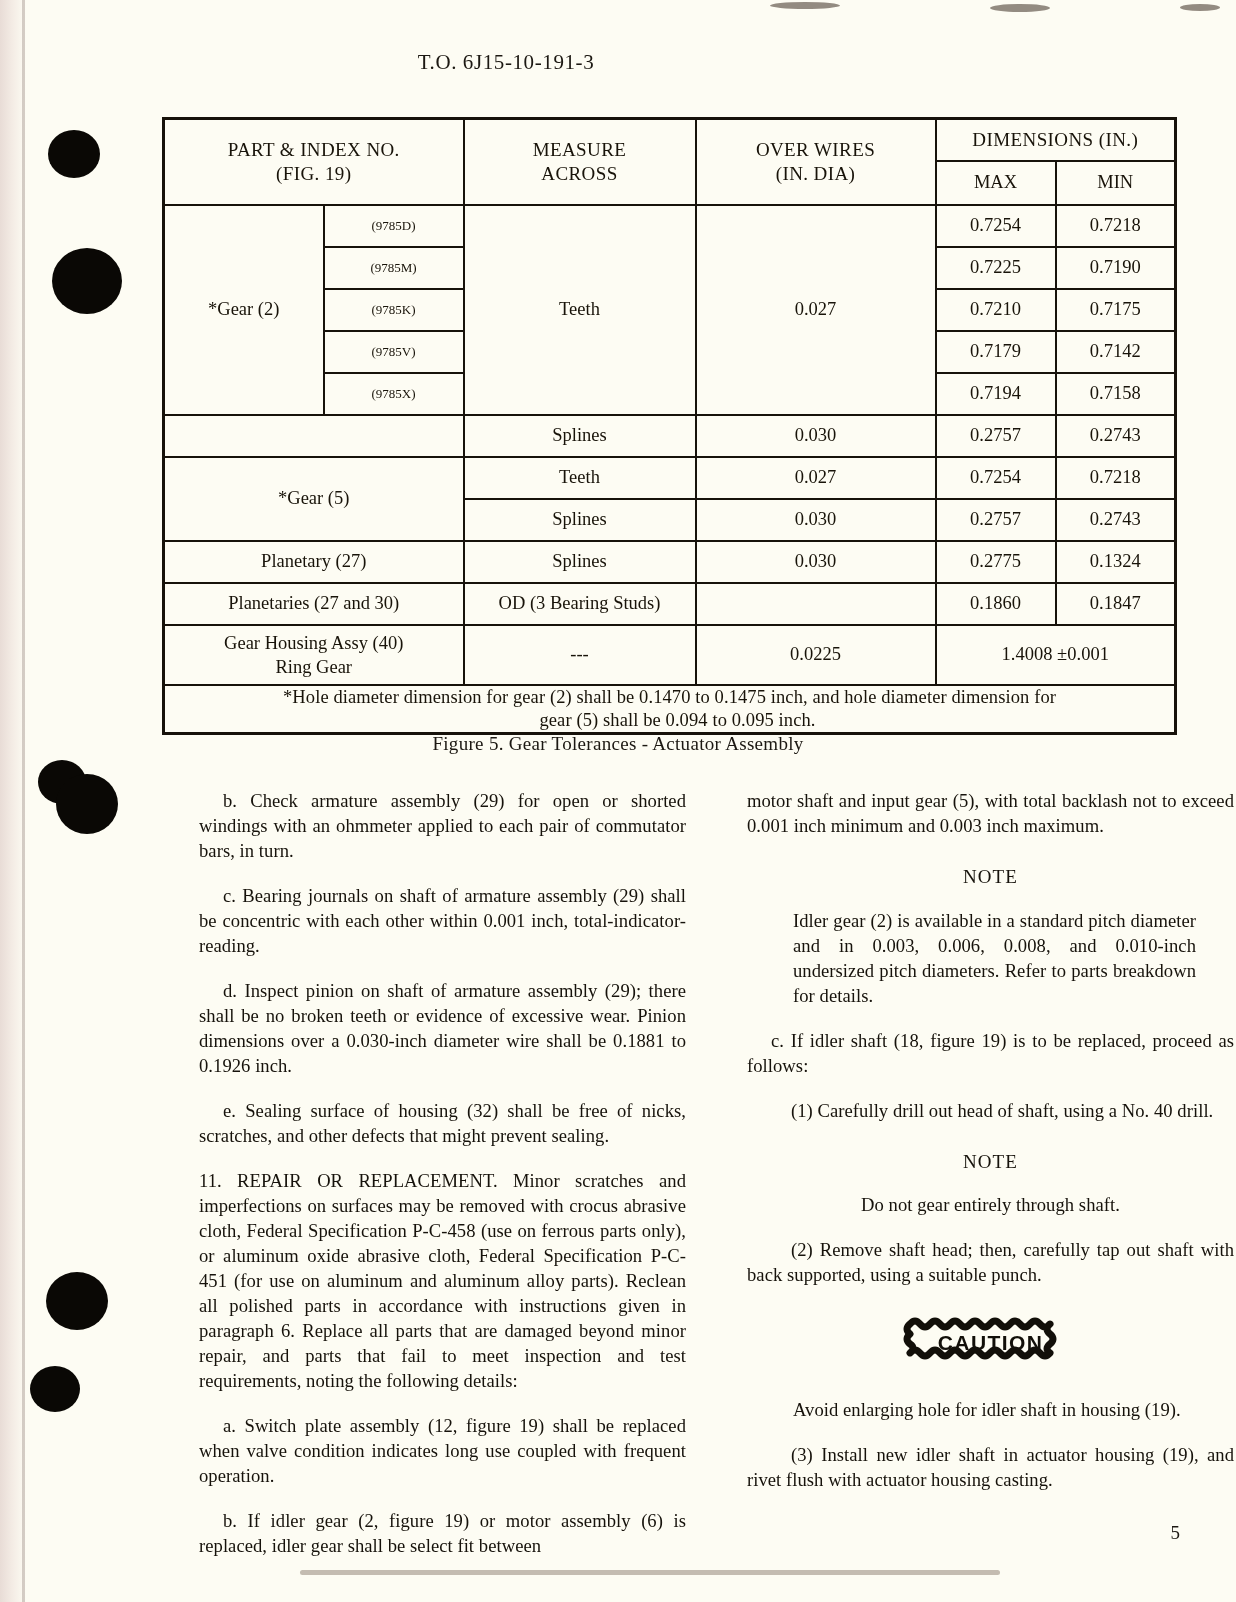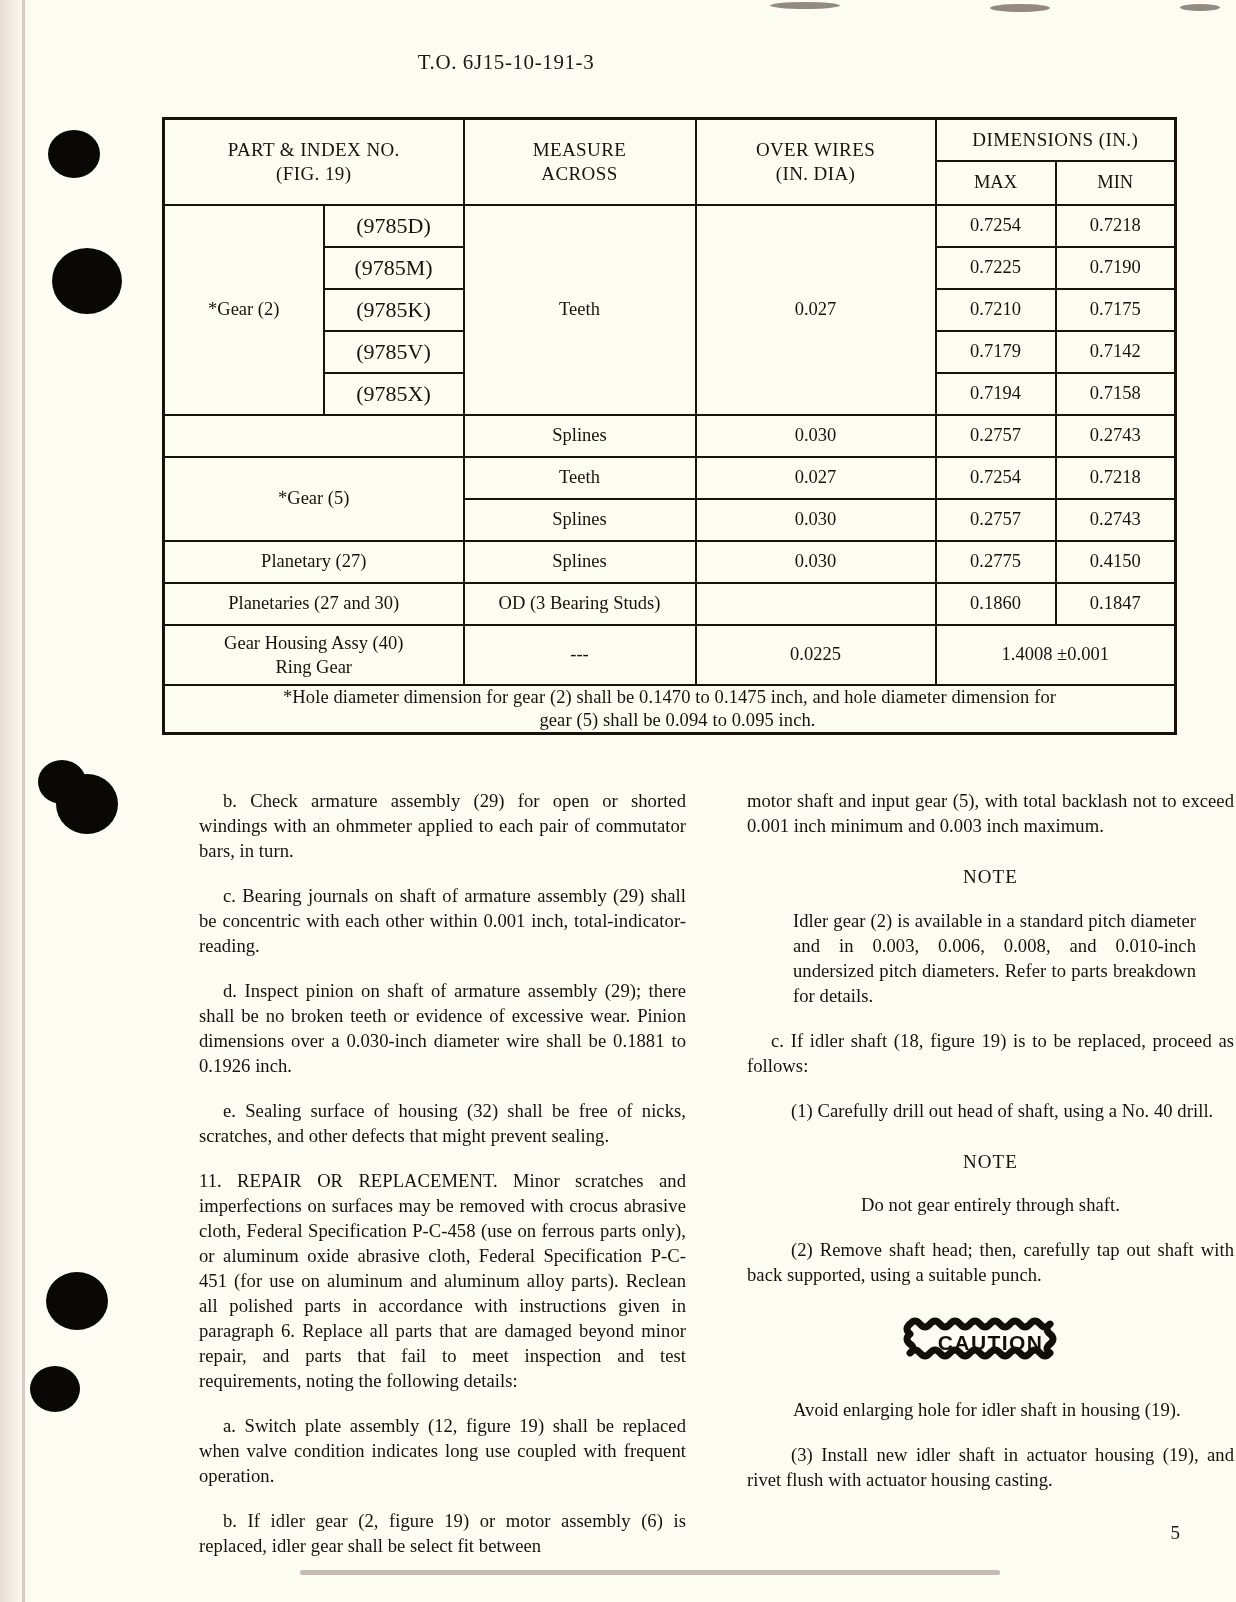--- a/index.html
+++ b/index.html
@@ -98,21 +98,21 @@
   th.hd {
     height: 84px;
     font-size: 19px;
     letter-spacing: .4px;
   }
   th.hd .l2 { display: block; }
 
   td.tall { height: 40px; }
   td.l    { text-align: left; padding-left: 22px; }
   td.c    { text-align: center; }
-  .idx    { font-size: 22px; }
+  .idx    { font-size: 13px; }
 
   .footnote-cell {
     text-align: left;
     padding: 12px 16px 14px 14px;
     font-size: 18.5px;
     line-height: 1.45;
     letter-spacing: .1px;
   }
   .footnote-cell .ind { display: block; padding-left: 16px; }
 
@@ -310,21 +310,21 @@
           <td class="c tall">0.030</td>
           <td class="c tall">0.2757</td>
           <td class="c tall">0.2743</td>
         </tr>
 
         <tr>
           <td class="l tall" colspan="2">Planetary (27)</td>
           <td class="l tall">Splines</td>
           <td class="c tall">0.030</td>
           <td class="c tall">0.2775</td>
-          <td class="c tall">0.4150</td>
+          <td class="c tall">0.1324</td>
         </tr>
 
         <tr>
           <td class="l tall" colspan="2">Planetaries (27 and 30)</td>
           <td class="l tall">OD (3 Bearing Studs)</td>
           <td class="c tall"></td>
           <td class="c tall">0.1860</td>
           <td class="c tall">0.1847</td>
         </tr>
 
@@ -341,20 +341,21 @@
         <tr>
           <td class="footnote-cell" colspan="6">
             <span>*Hole diameter dimension for gear (2) shall be 0.1470 to 0.1475 inch, and hole diameter dimension for</span>
             <span class="ind">gear (5) shall be 0.094 to 0.095 inch.</span>
           </td>
         </tr>
       </tbody>
     </table>
   </div>
 
+  <div class="fig-caption">Figure 5.  Gear Tolerances - Actuator Assembly</div>
 
   <div class="cols">
 
     <div class="col left">
       <p class="ind">b.  Check armature assembly (29) for open or shorted windings with an ohmmeter applied to each pair of commutator bars, in turn.</p>
       <p class="ind">c.  Bearing journals on shaft of armature assembly (29) shall be concentric with each other within 0.001 inch, total-indicator-reading.</p>
       <p class="ind">d.  Inspect pinion on shaft of armature assembly (29); there shall be no broken teeth or evidence of excessive wear.  Pinion dimensions over a 0.030-inch diameter wire shall be 0.1881 to 0.1926 inch.</p>
       <p class="ind">e.  Sealing surface of housing (32) shall be free of nicks, scratches, and other defects that might prevent sealing.</p>
       <p class="noind">11.  REPAIR OR REPLACEMENT.  Minor scratches and imperfections on surfaces may be removed with crocus abrasive cloth, Federal Specification P-C-458 (use on ferrous parts only), or aluminum oxide abrasive cloth, Federal Specification P-C-451 (for use on aluminum and aluminum alloy parts).  Reclean all polished parts in accordance with instructions given in paragraph 6.  Replace all parts that are damaged beyond minor repair, and parts that fail to meet inspection and test requirements, noting the following details:</p>
       <p class="ind">a.  Switch plate assembly (12, figure 19) shall be replaced when valve condition indicates long use coupled with frequent operation.</p>

